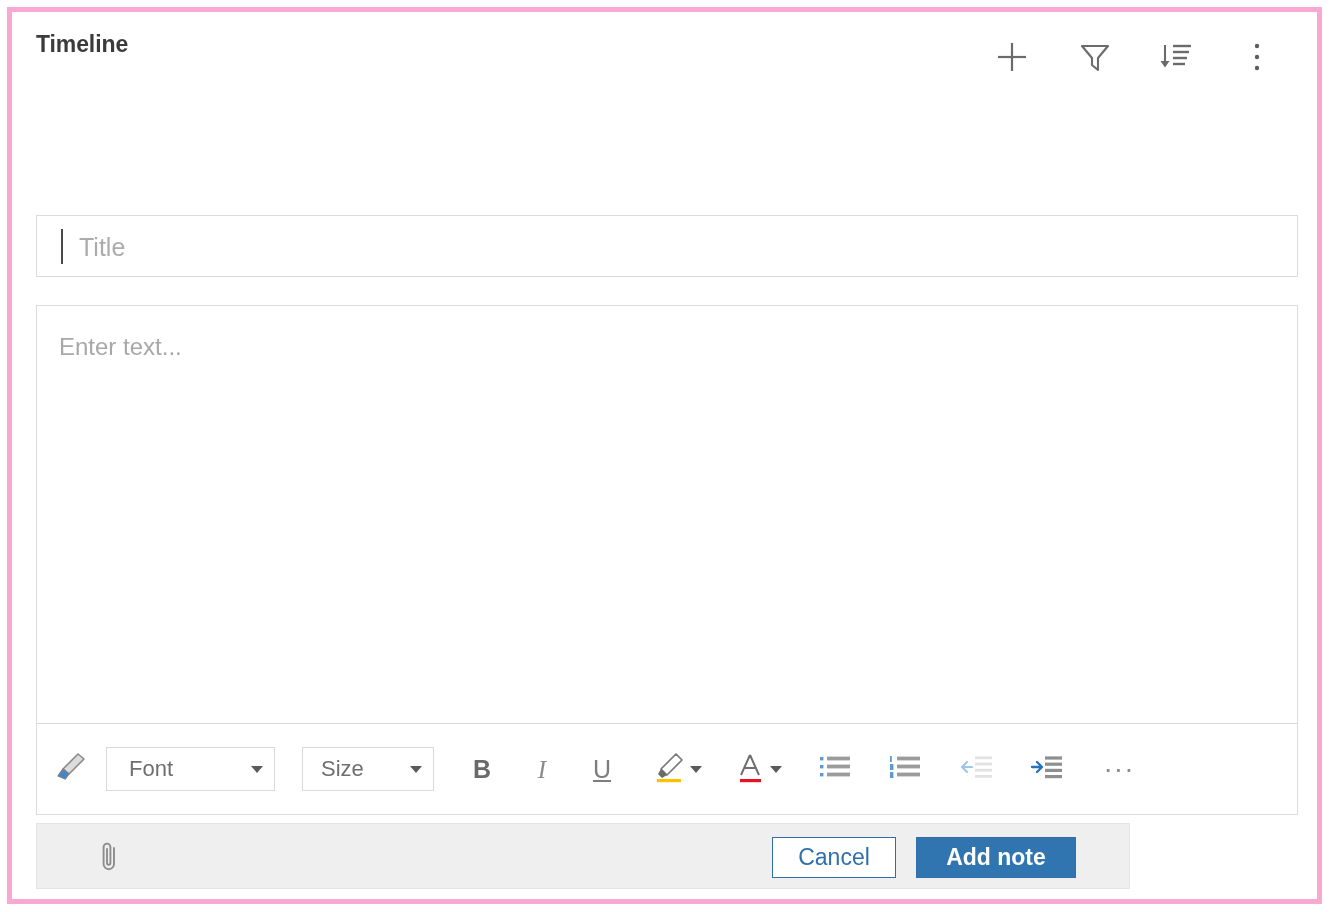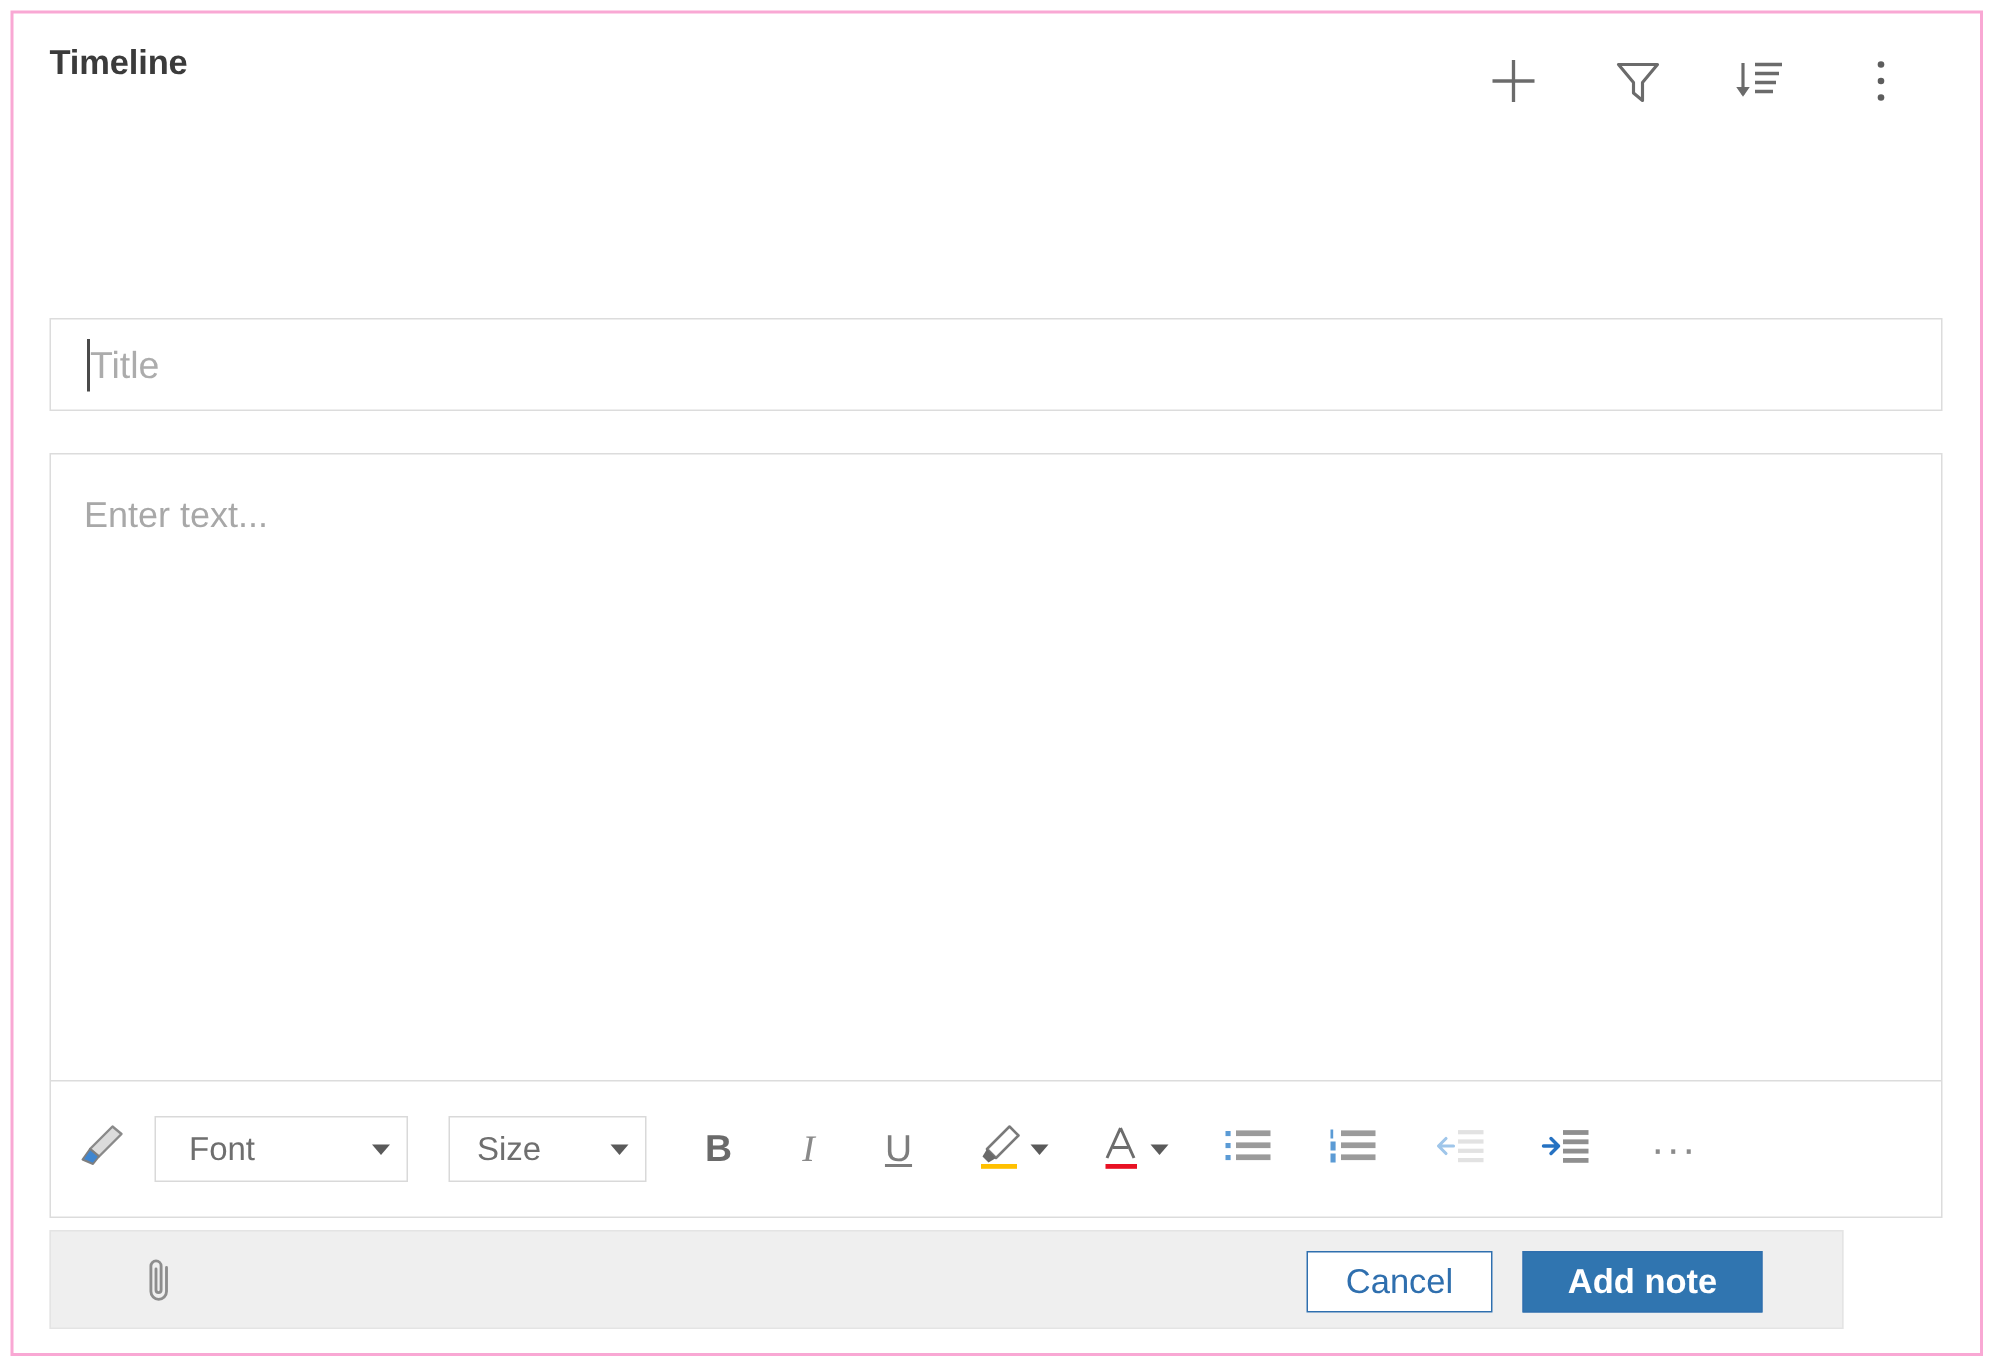--- a/index.html
+++ b/index.html
@@ -15,21 +15,21 @@
   }
 
   
   #timeline-panel {
     position: absolute;
     left: 7px;
     top: 7px;
     width: 1315px;
     height: 897px;
     box-sizing: border-box;
-    border: 2px solid #f9a8d4;
+    border: 5px solid #f9a8d4;
     background: #ffffff;
     text-align: center;
   }
 
   
   #panel-header {
     position: absolute;
     left: 0; top: 0;
     width: 100%;
     height: 77px;
@@ -102,21 +102,21 @@
   #title-caret {
     position: absolute;
     left: 24px;
     top: 13px;
     width: 2px;
     height: 35px;
     background: #4a4a4a;
   }
   #title-placeholder {
     position: absolute;
-    left: 26px;
+    left: 42px;
     top: 14px;
     font-size: 25px;
     color: #acacac;
     line-height: 34px;
   }
 
   
   #editor-box {
     position: absolute;
     left: 24px;
@@ -206,21 +206,21 @@
   #tb-outdent   { width: 62px; margin-left: 10px; }
   #tb-indent    { width: 62px; margin-left: 8px; }
   #tb-overflow  { width: 62px; margin-left: 10px; }
   #tb-overflow .tb-glyph { font-size: 28px; color: #8b8b8b; letter-spacing: 1px; }
 
   
   #action-bar {
     position: absolute;
     left: 24px;
     top: 811px;
-    width: 1196px;
+    width: 1094px;
     height: 66px;
     box-sizing: border-box;
     background: #efefef;
     border: 1px solid #e4e4e4;
   }
   #attach-btn {
     position: absolute;
     left: 53px;
     top: 14px;
     width: 40px;

